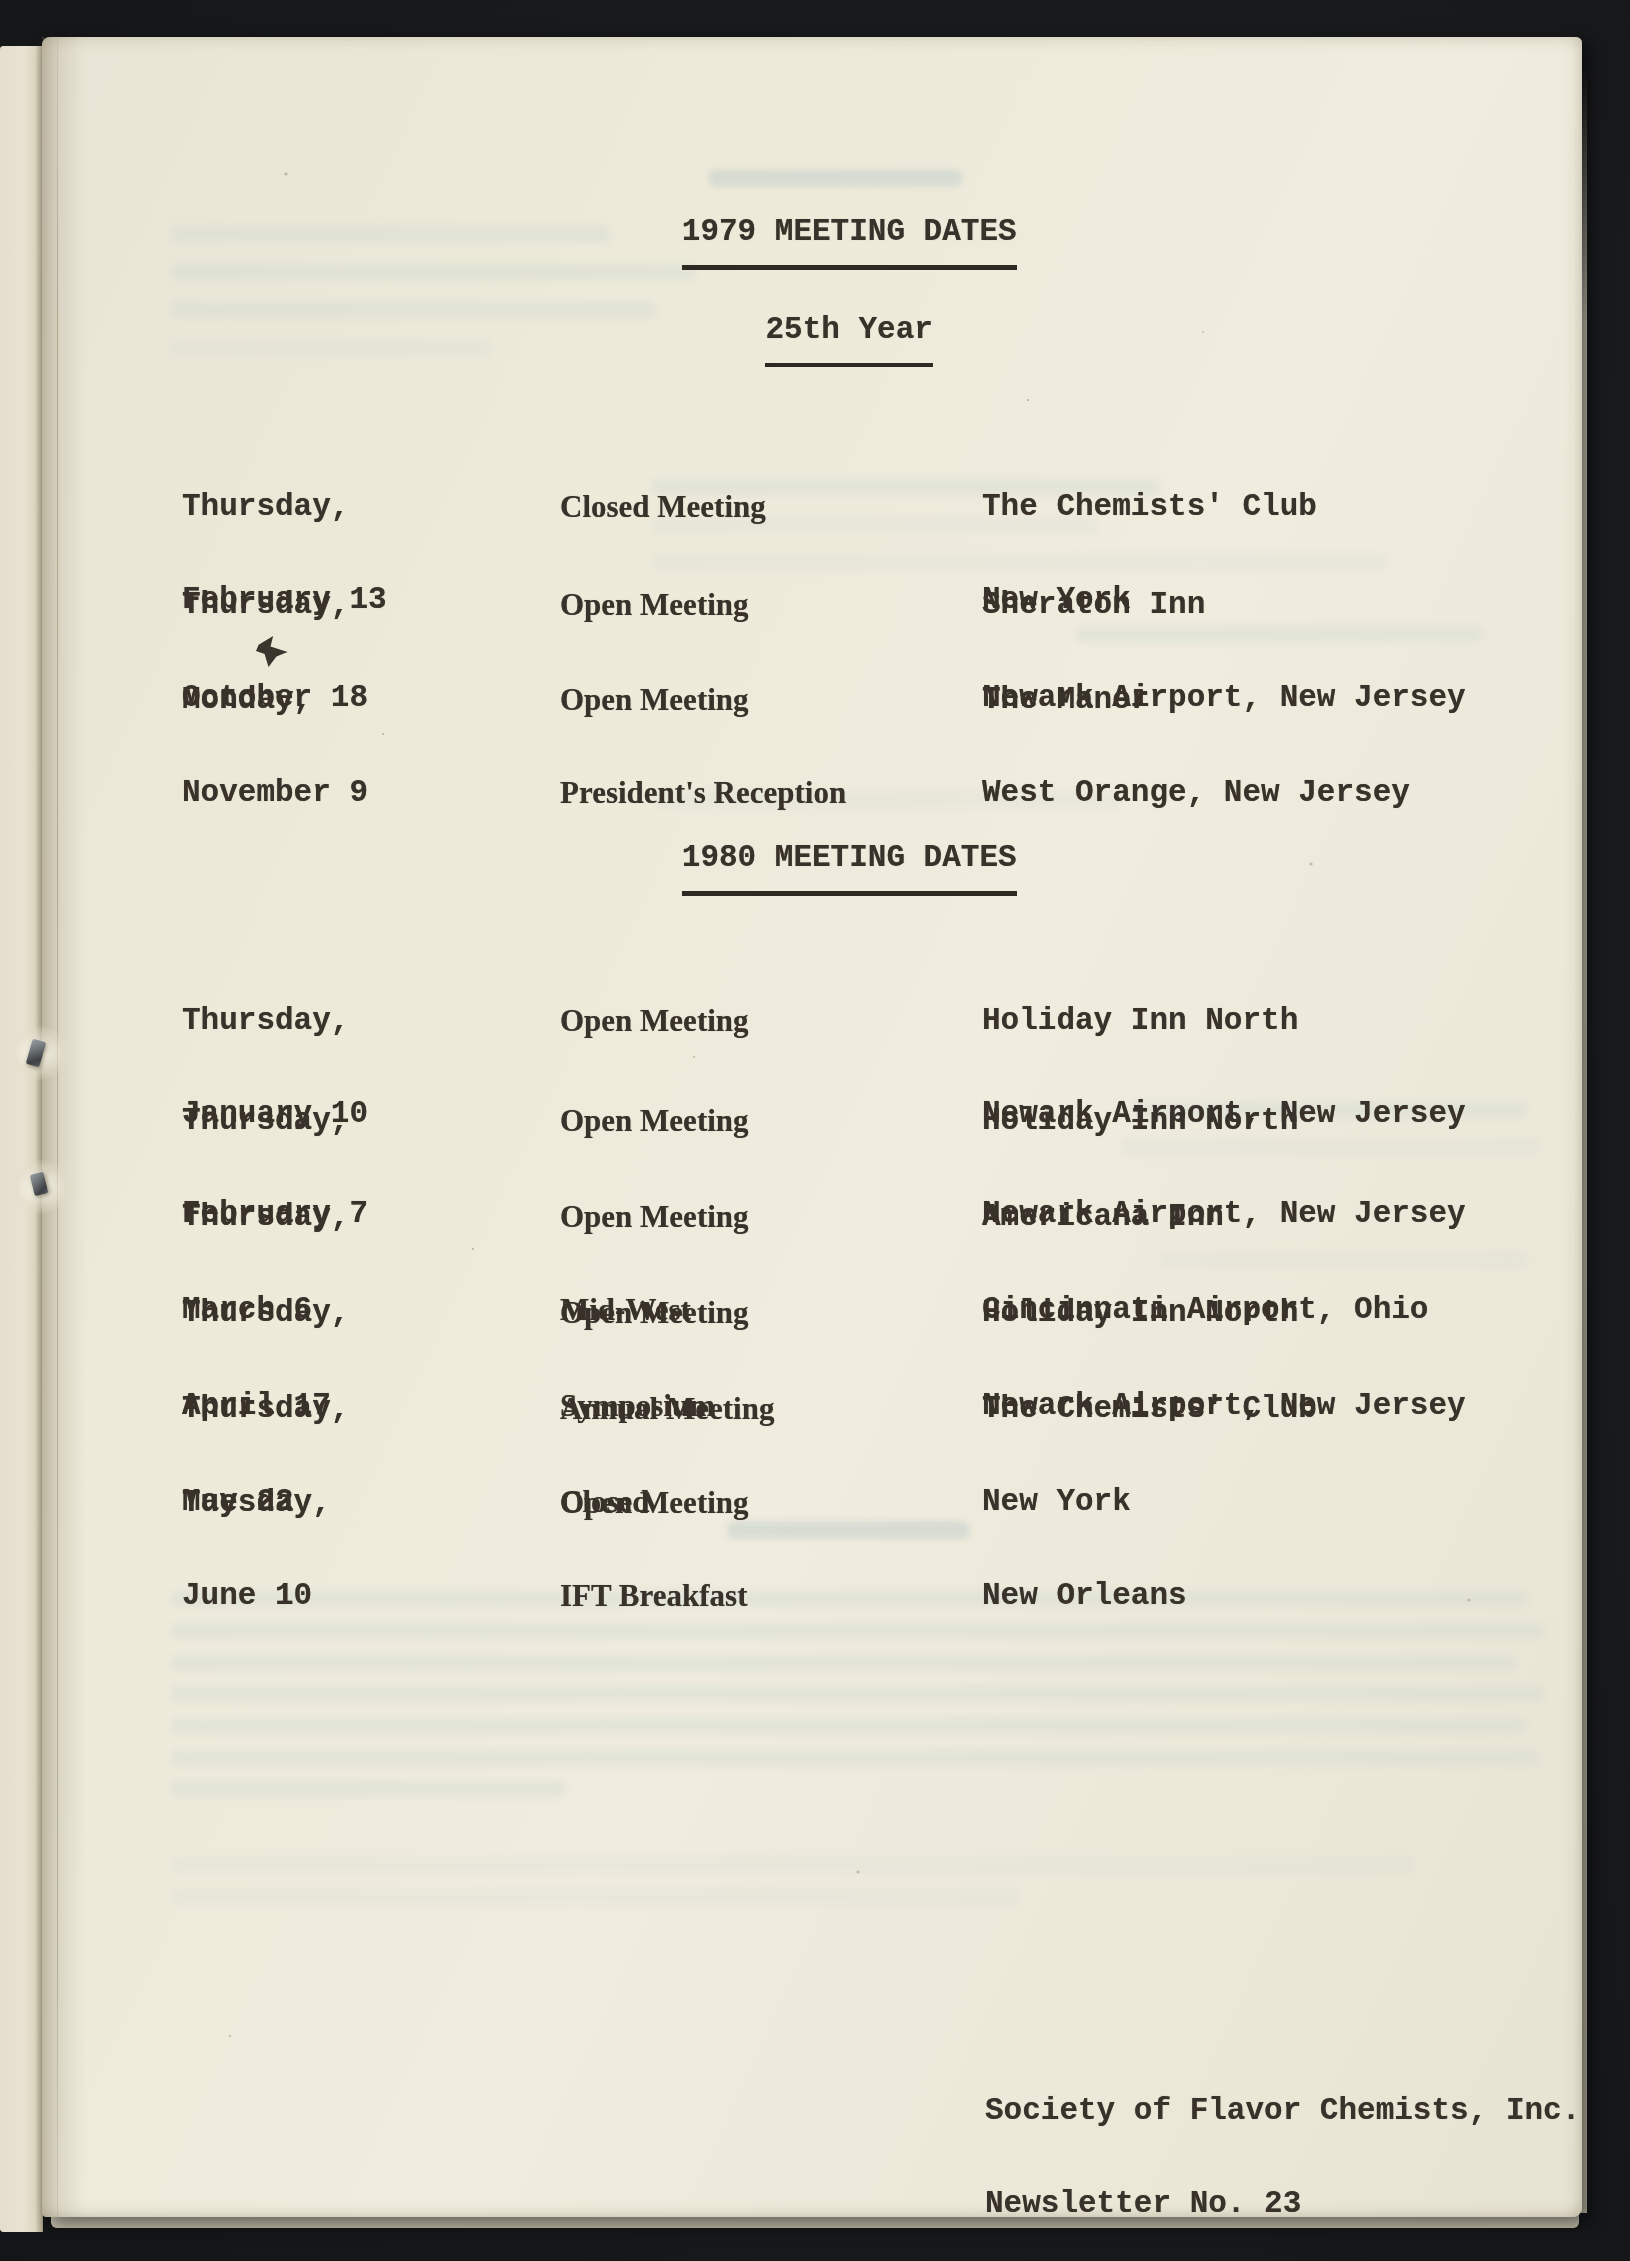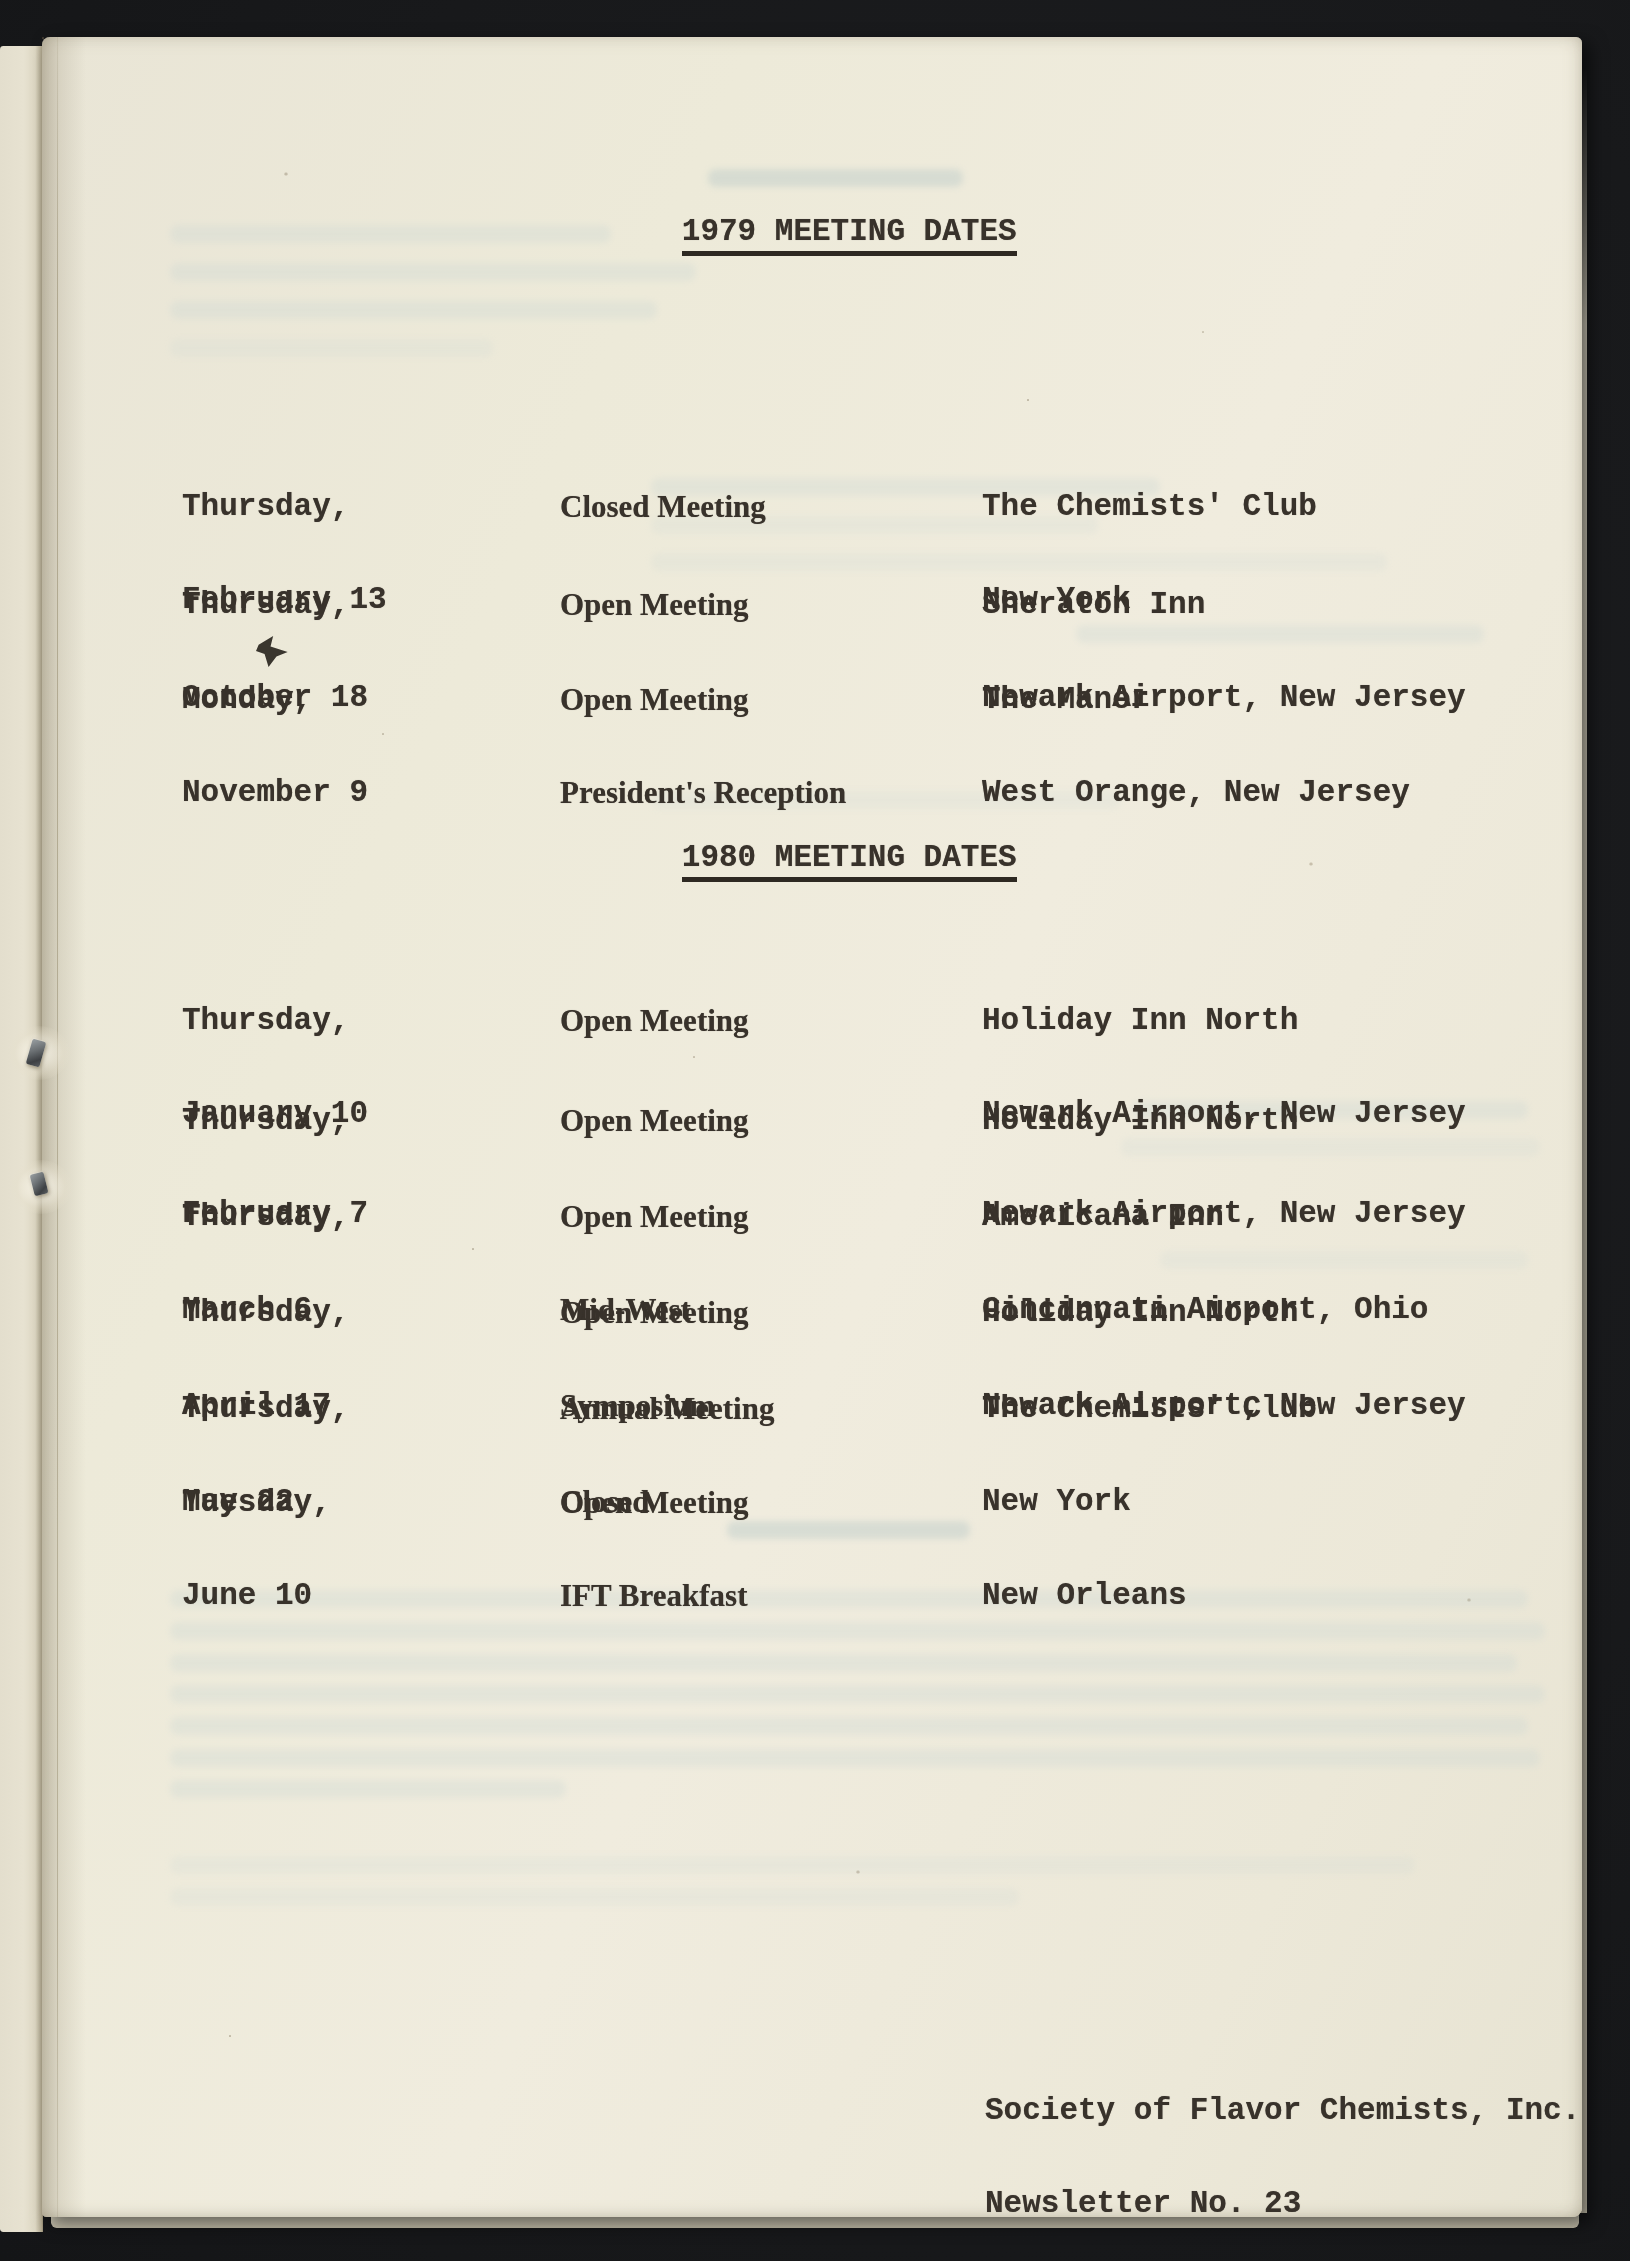--- a/index.html
+++ b/index.html
@@ -43,21 +43,21 @@
     position:absolute;left:14.7px;top:0;width:1.7px;height:100%;
     background:linear-gradient(180deg,rgba(146,136,106,.15),rgba(146,136,106,.55) 12%,rgba(146,136,106,.45) 88%,rgba(146,136,106,.2));
   }
   
   .t{
     position:absolute;color:#38322b;font-size:31px;font-weight:700;line-height:31px;
     letter-spacing:0;white-space:pre;text-shadow:0 0 0.7px rgba(56,50,43,.6);
   }
   .tline{height:31px;}
   .title-wrap{position:absolute;left:0;width:100%;text-align:center;}
-  .u{display:inline-block;line-height:31px;padding-bottom:4px;border-bottom:5.1px solid #2e2922;}
+  .u{display:inline-block;line-height:31px;padding-bottom:18px;border-bottom:5.1px solid #2e2922;}
   .row{position:absolute;left:0;width:100%;}
   .c1{left:140px;} .c2{left:518px;font-family:Liberation Serif, serif;} .c3{left:940px;}
   .cell{position:absolute;top:0;}
   
   .ghost{
     position:absolute;height:18px;border-radius:8px;background:#ccd7d3;
     filter:blur(3.4px);opacity:.32;
   }
   .ghost.dk{opacity:.45;background:#bccbc9;}
   .ghost.lt{opacity:.20;}
@@ -119,20 +119,23 @@
   <div class="ghost" style="left:128px;top:1712px;width:1370px;"></div>
   <div class="ghost" style="left:128px;top:1743px;width:396px;"></div>
   <div class="ghost lt" style="left:128px;top:1819px;width:1245px;"></div>
   <div class="ghost lt" style="left:128px;top:1851px;width:849px;"></div>
 
   <div class="specks"></div>
 
   <div class="title-wrap t" style="top:148px;">
     <span class="u">1979 MEETING DATES</span>
   </div>
+  <div class="title-wrap t" style="top:246px;">
+    <span class="u" style="border-bottom-width:4.5px;">25th Year</span>
+  </div>
 
   <div class="row" style="top:392px;">
     <div class="cell c1 t">
       <div class="tline">Thursday,</div>
       <div class="tline">February 13</div>
     </div>
     <div class="cell c2 t">
       <div class="tline">Closed Meeting</div>
       <div class="tline"></div>
     </div>

